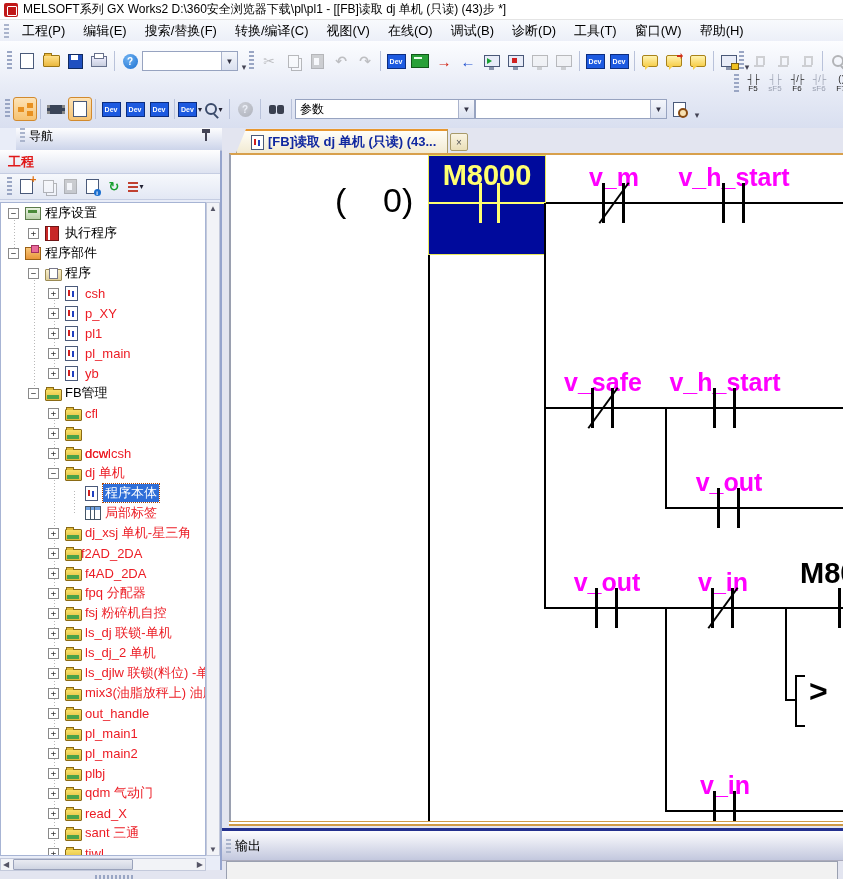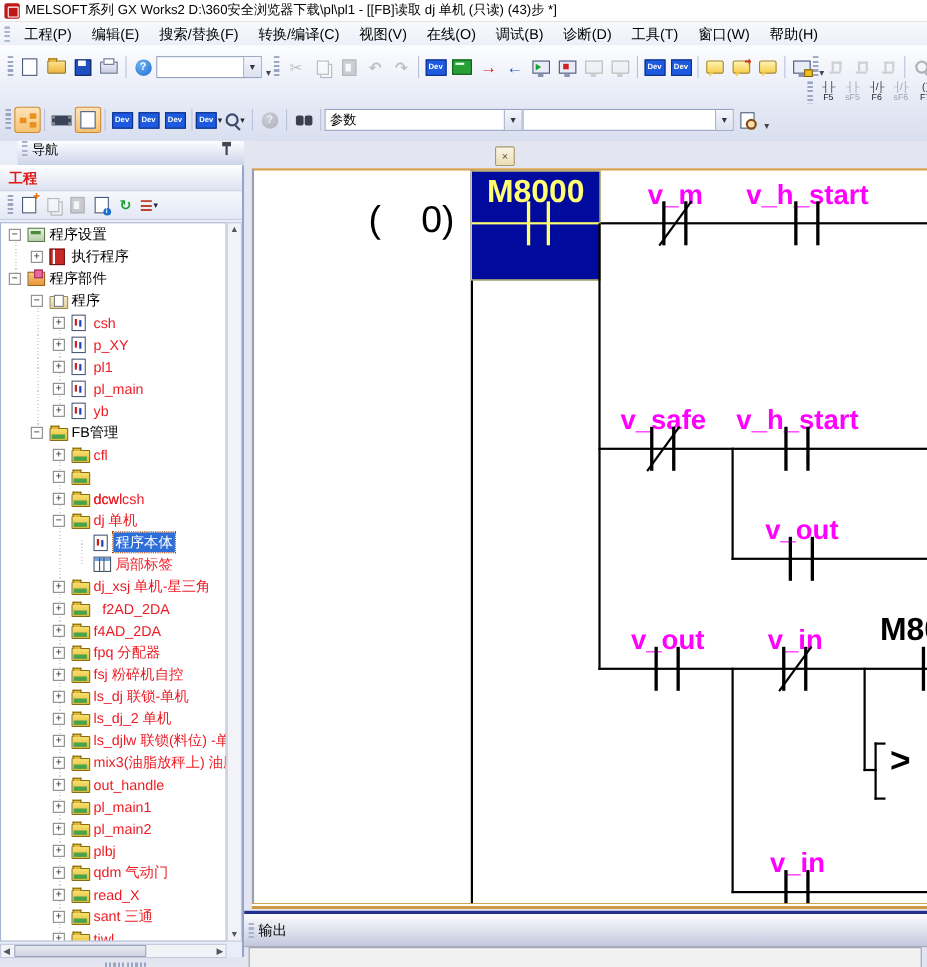--- a/index.html
+++ b/index.html
@@ -471,21 +471,21 @@
         <span class="tlabel sel" style="left: 102px;">程序本体</span>
       </div>
       <div class="tree-row" style="top: 320px;">
         <span class="ebox" style="left: 47px;">+</span>
         <span class="tico tc-folder" style="left: 64px;"></span>
         <span class="tlabel red" style="left: 82px;">dj_xsj 单机-星三角</span>
       </div>
       <div class="tree-row" style="top: 340px;">
         <span class="ebox" style="left: 47px;">+</span>
         <span class="tico tc-folder" style="left: 64px;"></span>
-        <span class="tlabel red" style="left: 90px;">f2AD_2DA</span>
+        <span class="tlabel red" style="left: 78px;">f2AD_2DA</span>
       </div>
       <div class="tree-row" style="top: 360px;">
         <span class="ebox" style="left: 47px;">+</span>
         <span class="tico tc-folder" style="left: 64px;"></span>
         <span class="tlabel red" style="left: 82px;">f4AD_2DA</span>
       </div>
       <div class="tree-row" style="top: 380px;">
         <span class="ebox" style="left: 47px;">+</span>
         <span class="tico tc-folder" style="left: 64px;"></span>
         <span class="tlabel red" style="left: 82px;">fpq 分配器</span>
@@ -563,20 +563,24 @@
   <div class="sb" id="tree-hscroll" style="left:0;top:730px;width:206px;height:13px">
     <span class="arr">◀</span>
     <span class="thumb" style="width:118px;height:9px;margin-right:auto;margin-left:2px"></span>
     <span class="arr">▶</span>
   </div>
   <div id="nav-grip"></div>
 </div>
 
 <div class="abs" id="mdi">
   <div id="tabbar">
+    <div id="tab">
+      <span class="tc-page"></span>
+      <span id="tab-label">[FB]读取 dj 单机 (只读) (43...</span>
+    </div>
     <div id="tab-close">×</div>
   </div>
 
   <div id="editor">
 
     <div class="vline" style="left:197px;top:0;height:668px"></div>
 
     <span class="stepnum" style="left:104px">(</span>
     <span class="stepnum" style="left:152px">0)</span>
 

